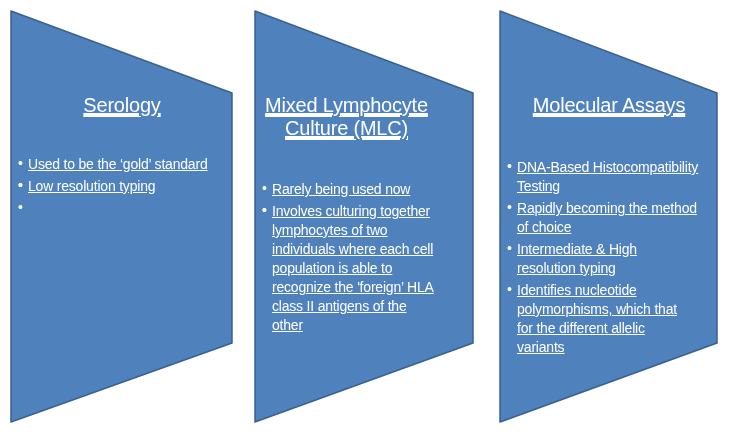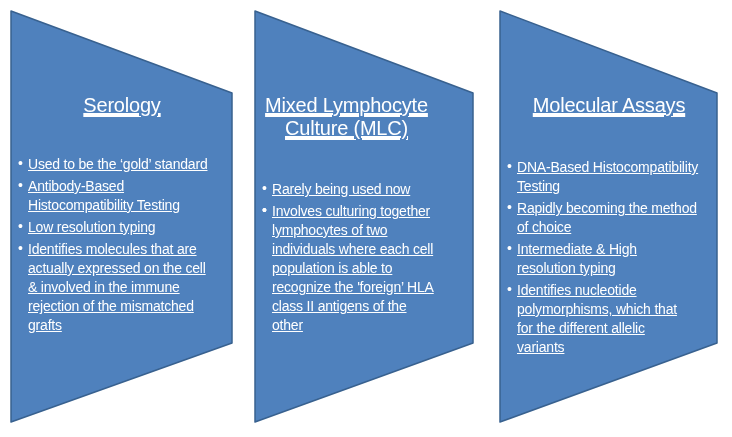--- a/index.html
+++ b/index.html
@@ -73,28 +73,23 @@
 <div class="slide" style="--shape-fill: #4f81bd; --shape-border: #38618f; --text-color: #ffffff; --bg: #ffffff;">
 
   <div class="panel panel-1">
     <svg width="223" height="413" viewBox="0 0 223 413" aria-hidden="true">
       <polygon class="shape-poly" points="1,1 222,83 222,333 1,412"></polygon>
     </svg>
     <div class="content">
       <div class="title">Serology</div>
       <ul class="bullets">
           <li><span class="dot">•</span><span class="btext">Used to be the ‘gold’ standard</span></li>
-          <li><span class="dot">•</span><span class="btext">Antibody-Based
-Histocompatibility Testing</span></li>
+          <li><span class="dot">•</span></li>
           <li><span class="dot">•</span><span class="btext">Low resolution typing</span></li>
-          <li><span class="dot">•</span><span class="btext">Identifies molecules that are
-actually expressed on the cell
-&amp; involved in the immune
-rejection of the mismatched
-grafts</span></li>
+          <li><span class="dot">•</span></li>
         </ul>
     </div>
   </div>
 
   <div class="panel panel-2">
     <svg width="220" height="413" viewBox="0 0 220 413" aria-hidden="true">
       <polygon class="shape-poly" points="1,1 219,83 219,333 1,412"></polygon>
     </svg>
     <div class="content">
       <div class="title">Mixed Lymphocyte

